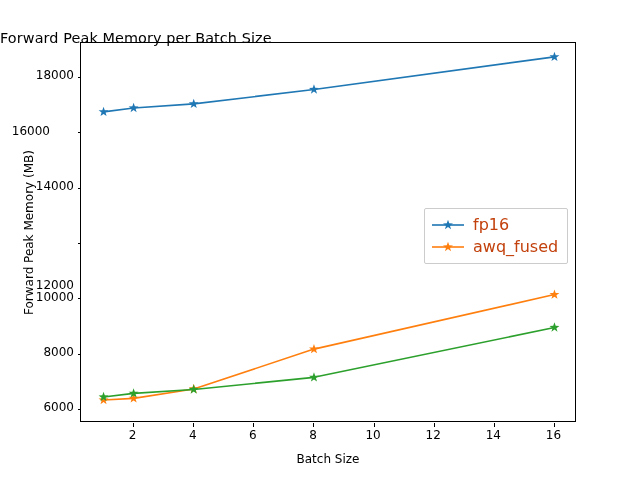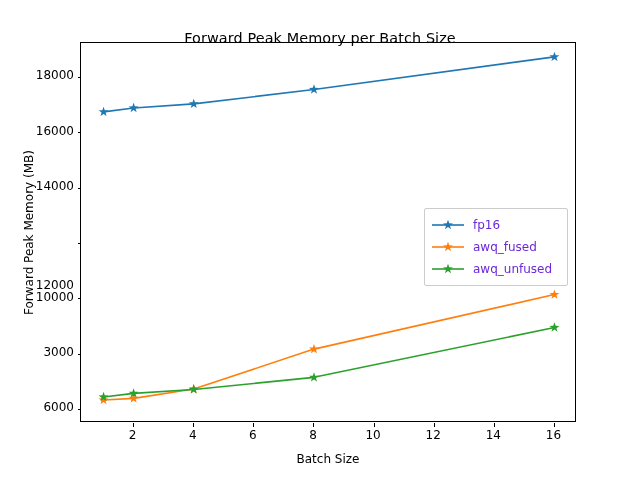--- a/index.html
+++ b/index.html
@@ -1,21 +1,21 @@
 <!DOCTYPE html>
 <html><head>
 <meta charset="utf-8">
 <style>
   html,body{margin:0;padding:0;background:#ffffff;}
   body{width:640px;height:480px;overflow:hidden;
        font-family:"DejaVu Sans","Liberation Sans",sans-serif;}
   #figure{position:relative;width:640px;height:480px;background:#ffffff;}
 
   #chart-title{
-    position:absolute;left:0;top:30px;width:640px;text-align:center;
+    position:absolute;left:0;top:30px;width:640px;
     font-size:14.4px;color:#000;letter-spacing:0.1px;
   }
 
   
   #plot-area{
     position:absolute;left:80px;top:42px;width:496px;height:380px;
     border:1.0px solid #000;box-sizing:border-box;background:transparent;
   }
   #plot-svg{position:absolute;left:0;top:0;width:496px;height:380px;display:block;}
 
@@ -43,40 +43,40 @@
 
   
   #legend{
     position:absolute;left:424px;top:208px;width:144px;
     border:1px solid #cccccc;border-radius:2px;background:#ffffff;
     padding:5px 6px 5px 6px;box-sizing:border-box;
   }
   .legend-row{display:flex;align-items:center;height:22px;}
   .legend-swatch{width:34px;height:14px;position:relative;margin-right:8px;flex:0 0 34px;}
   .legend-swatch svg{position:absolute;left:0;top:0;}
-  .legend-text{font-size:12px;color:#6d28d9;white-space:nowrap;line-height:14px;}
+  .legend-text{font-size:16px;color:#c2410c;white-space:nowrap;line-height:14px;}
 </style>
 </head>
 <body>
 
 <div id="figure">
 
   <div id="chart-title">Forward Peak Memory per Batch Size</div>
 
   <div id="ylabel-wrap">
     <div id="ylabel" style="left: 22px; top: 314.5px; transform: rotate(-90deg);">Forward Peak Memory (MB)</div>
   </div>
 
   <div id="ytick-labels">
       <div class="ytick-label" style="right: 566px; top: 400.438px; left: auto; margin-left: 20px;">6000</div>
-      <div class="ytick-label" style="right: 566px; top: 345.085px; left: auto;">3000</div>
+      <div class="ytick-label" style="right: 566px; top: 345.085px; left: auto;">8000</div>
       <div class="ytick-label" style="right: 566px; top: 289.732px; left: auto;">10000</div>
       <div class="ytick-label" style="right: 566px; top: 234.379px; left: auto; margin-top: 44px;">12000</div>
       <div class="ytick-label" style="right: 566px; top: 179.025px; left: auto;">14000</div>
-      <div class="ytick-label" style="right: 566px; top: 123.672px; left: auto;">16000</div>
+      <div class="ytick-label" style="right: 590px; top: 123.672px; left: auto;">16000</div>
       <div class="ytick-label" style="right: 566px; top: 68.319px; left: auto;">18000</div>
     </div>
   <div id="xtick-labels">
       <div class="xtick-label" style="left: 132.606px; top: 428px;">2</div>
       <div class="xtick-label" style="left: 192.727px; top: 428px;">4</div>
       <div class="xtick-label" style="left: 252.848px; top: 428px;">6</div>
       <div class="xtick-label" style="left: 312.97px; top: 428px;">8</div>
       <div class="xtick-label" style="left: 373.091px; top: 428px;">10</div>
       <div class="xtick-label" style="left: 433.212px; top: 428px;">12</div>
       <div class="xtick-label" style="left: 493.333px; top: 428px;">14</div>
@@ -135,24 +135,15 @@
     </div>
     <div class="legend-row">
       <span class="legend-swatch">
           <svg width="34" height="14" viewBox="0 0 34 14">
             <line x1="1" y1="7" x2="33" y2="7" stroke="#ff7f0e" stroke-width="1.6"></line>
             <path d="M17.00,1.80L18.22,5.32L21.95,5.39L18.98,7.64L20.06,11.21L17.00,9.08L13.94,11.21L15.02,7.64L12.05,5.39L15.78,5.32Z" fill="#ff7f0e"></path>
           </svg>
         </span>
       <span class="legend-text">awq_fused</span>
     </div>
-    <div class="legend-row">
-      <span class="legend-swatch">
-          <svg width="34" height="14" viewBox="0 0 34 14">
-            <line x1="1" y1="7" x2="33" y2="7" stroke="#2ca02c" stroke-width="1.6"></line>
-            <path d="M17.00,1.80L18.22,5.32L21.95,5.39L18.98,7.64L20.06,11.21L17.00,9.08L13.94,11.21L15.02,7.64L12.05,5.39L15.78,5.32Z" fill="#2ca02c"></path>
-          </svg>
-        </span>
-      <span class="legend-text">awq_unfused</span>
-    </div>
   </div>
 
 </div>
 
 </body></html>

